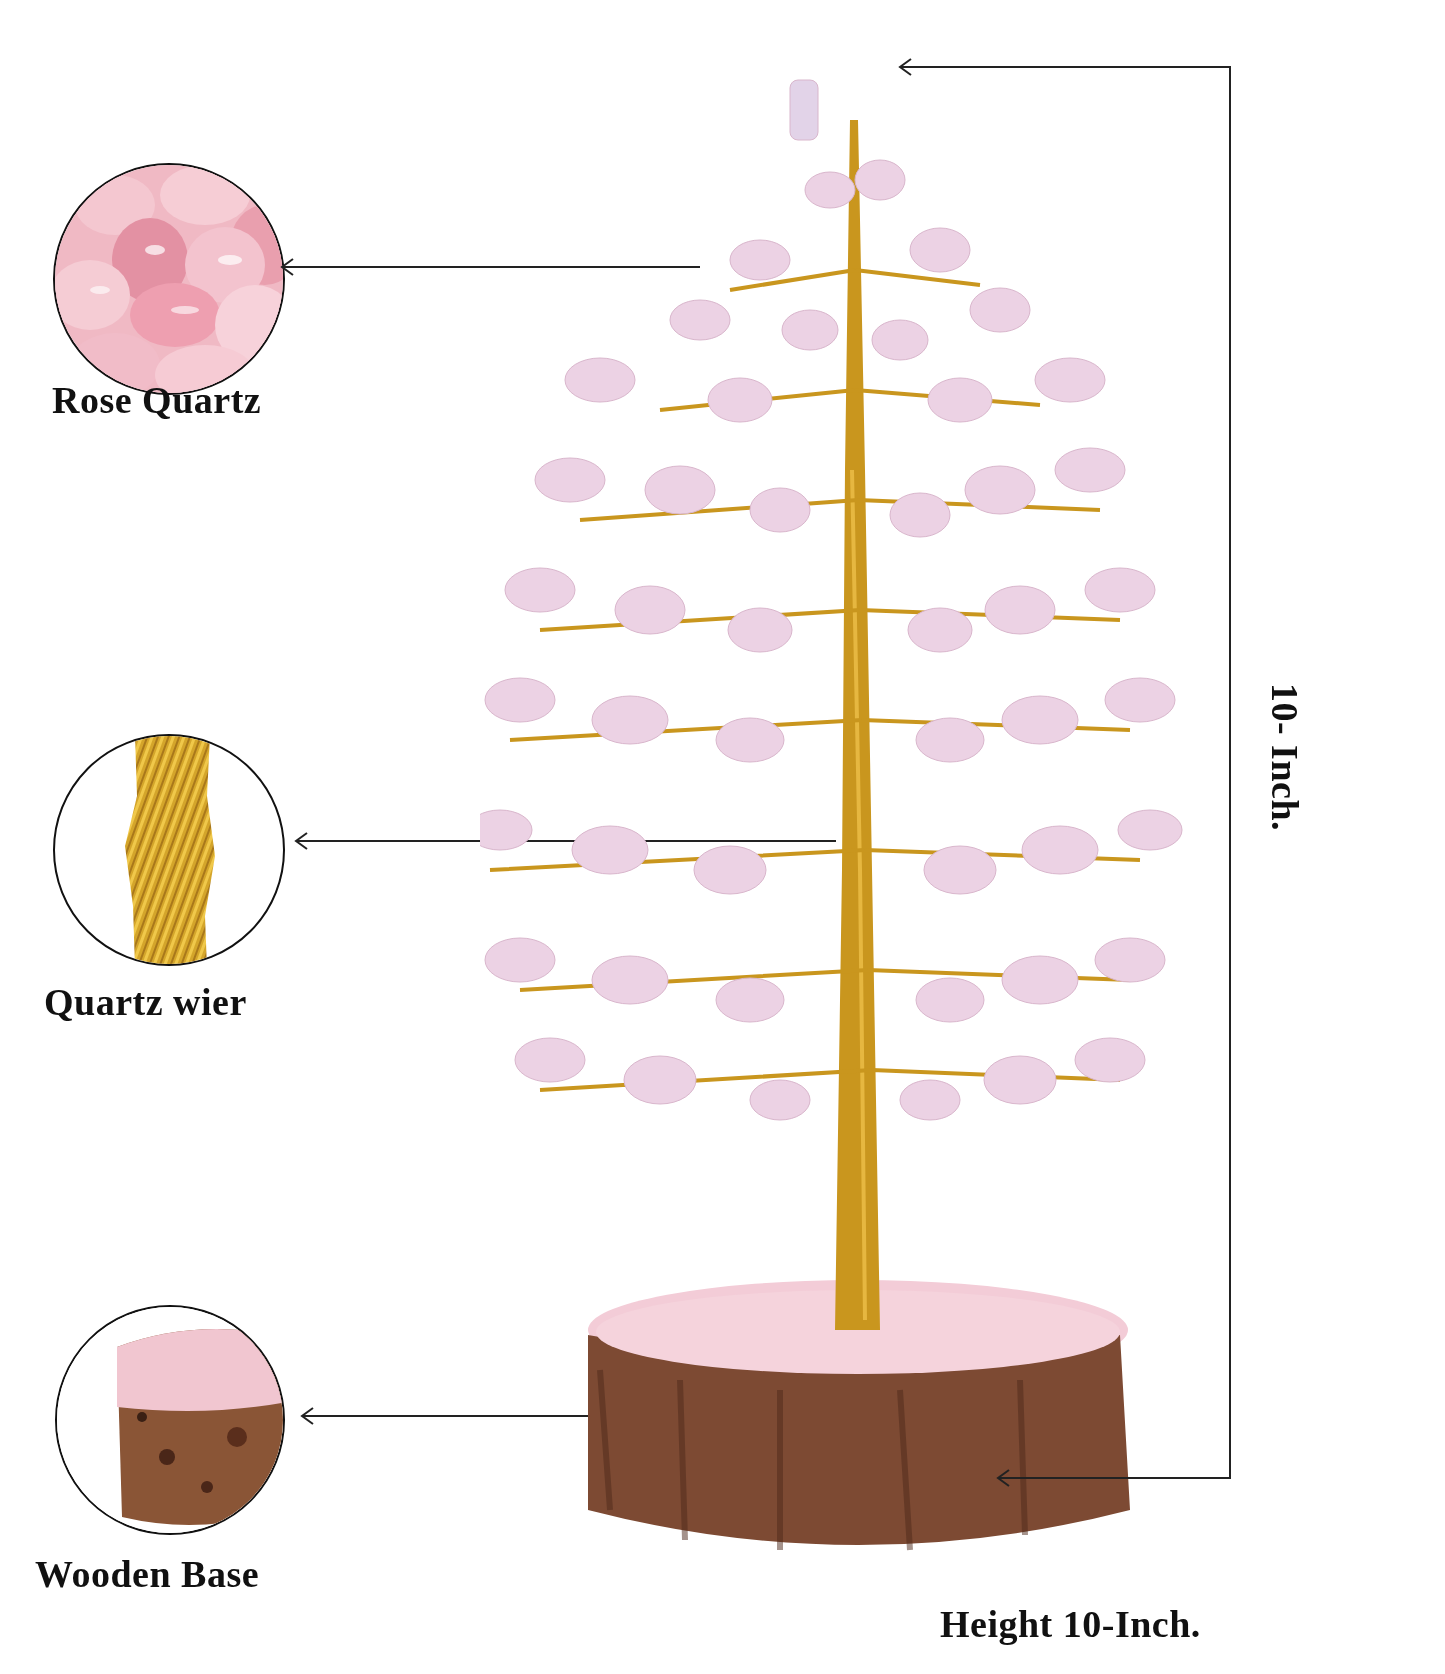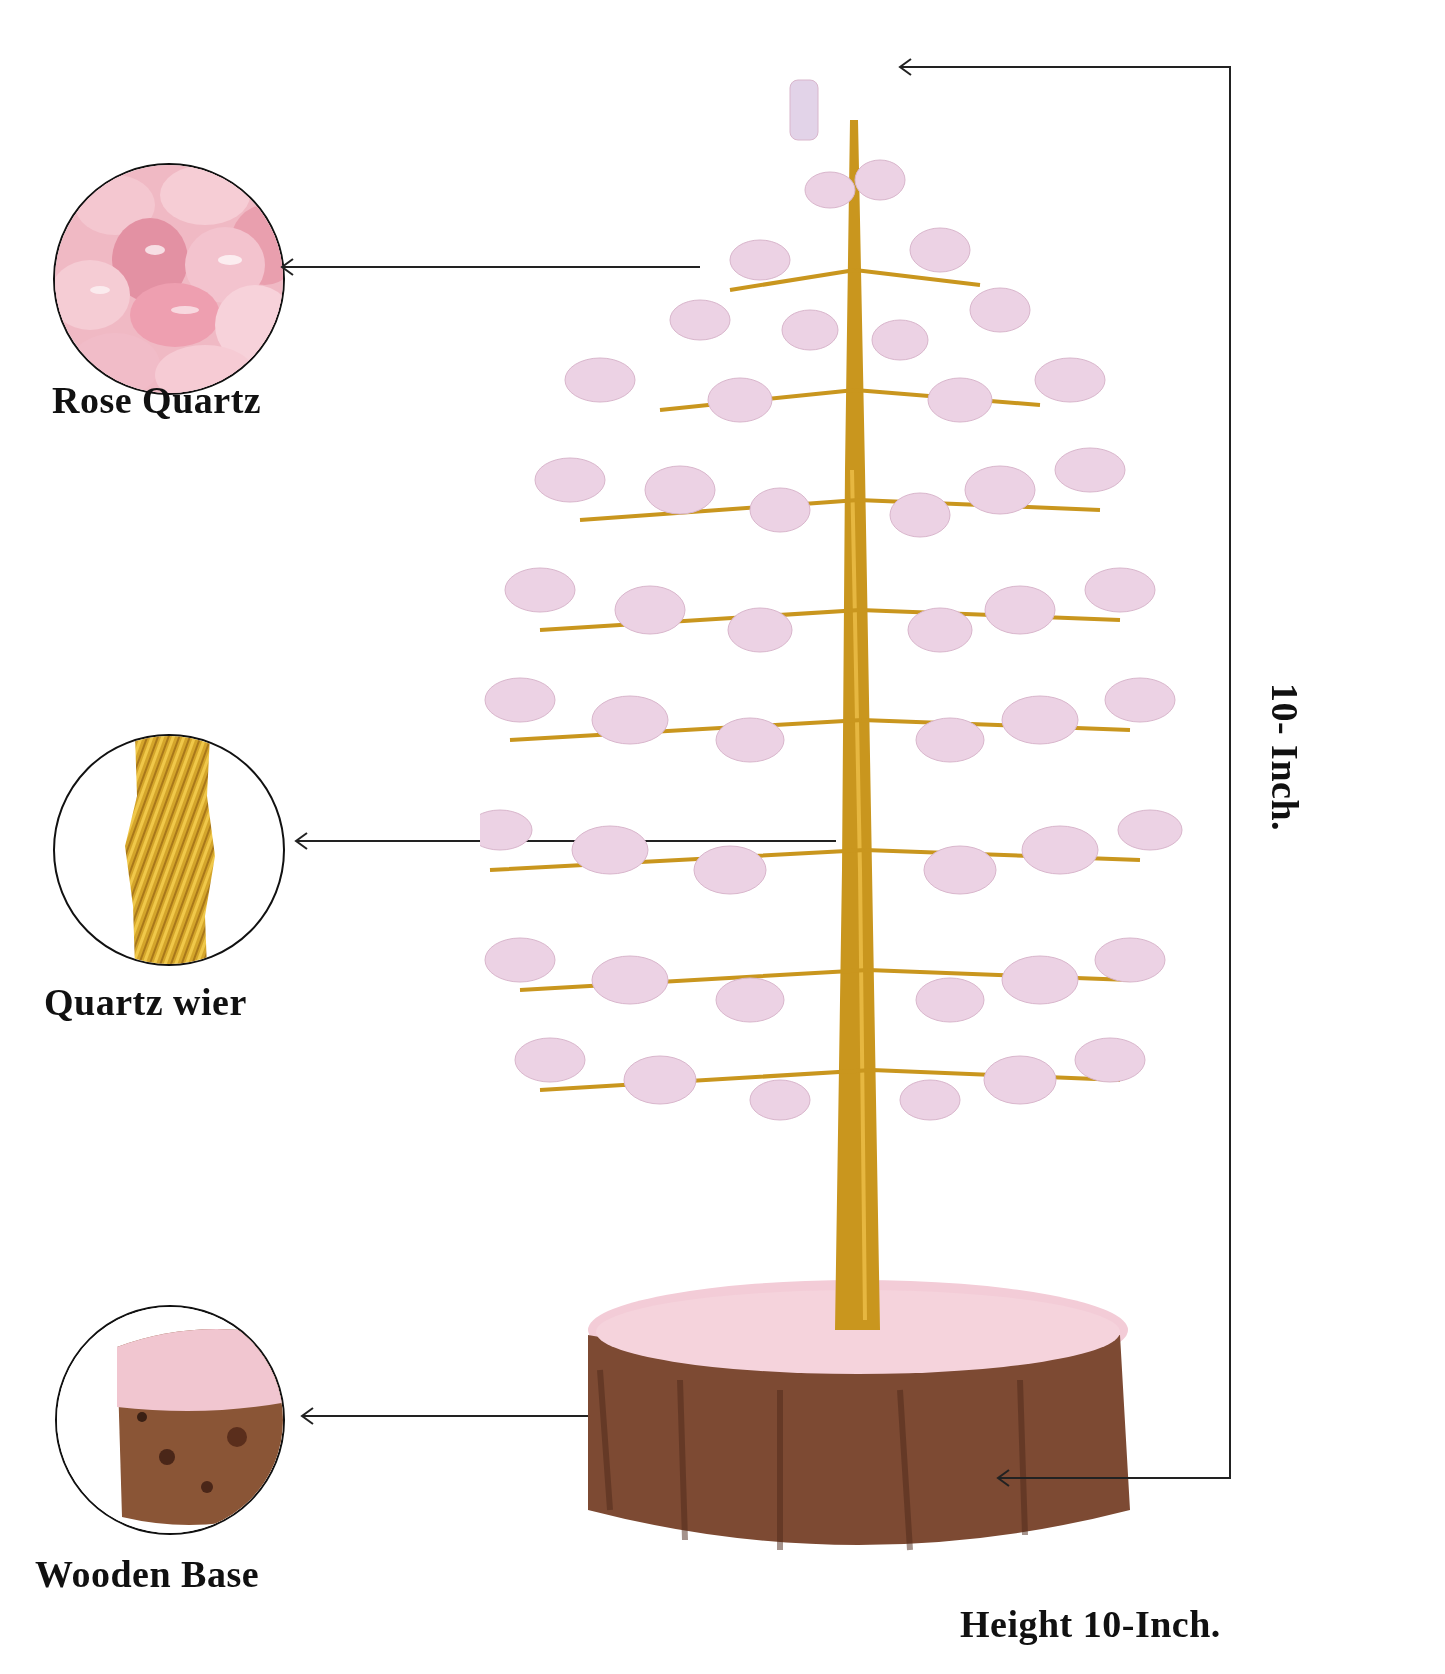--- a/index.html
+++ b/index.html
@@ -156,13 +156,13 @@
   <polyline points="14,1 3,9 14,17" fill="none" stroke="#222" stroke-width="2"></polyline>
 </svg>
 <div class="abs line" style="left:1229px; top:66px; width:2px; height:1412px;"></div>
 <div class="abs line" style="left:998px; top:1477px; width:233px; height:2px;"></div>
 <svg class="abs" style="left:995px; top:1469px;" width="16" height="18">
   <polyline points="14,1 3,9 14,17" fill="none" stroke="#222" stroke-width="2"></polyline>
 </svg>
 
 <div class="abs label" style="left:1185px; top:735px; transform: rotate(90deg); transform-origin: center center; width:200px; text-align:center;">10- Inch.</div>
 
-<div class="abs label" style="left:960px; top:1602px;">Height 10-Inch.</div>
+<div class="abs label" style="left:940px; top:1602px;">Height 10-Inch.</div>
 
 </body></html>

